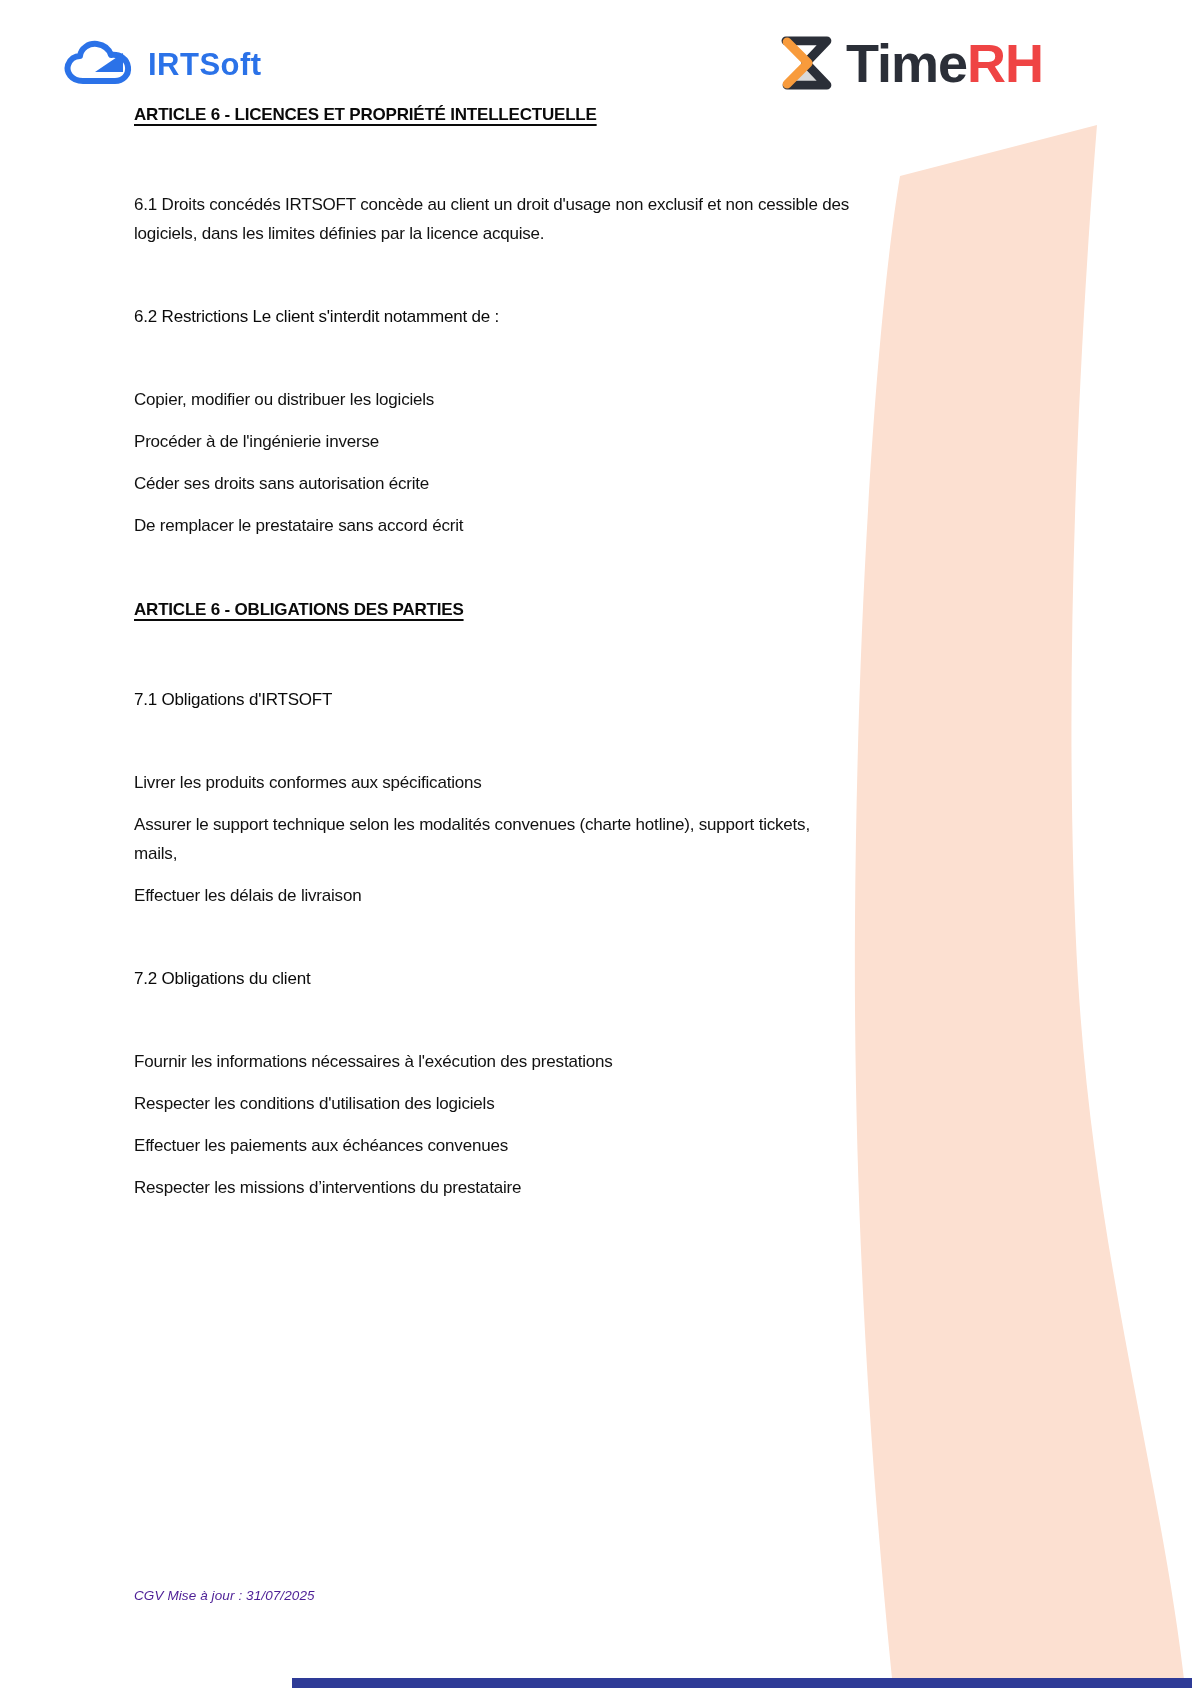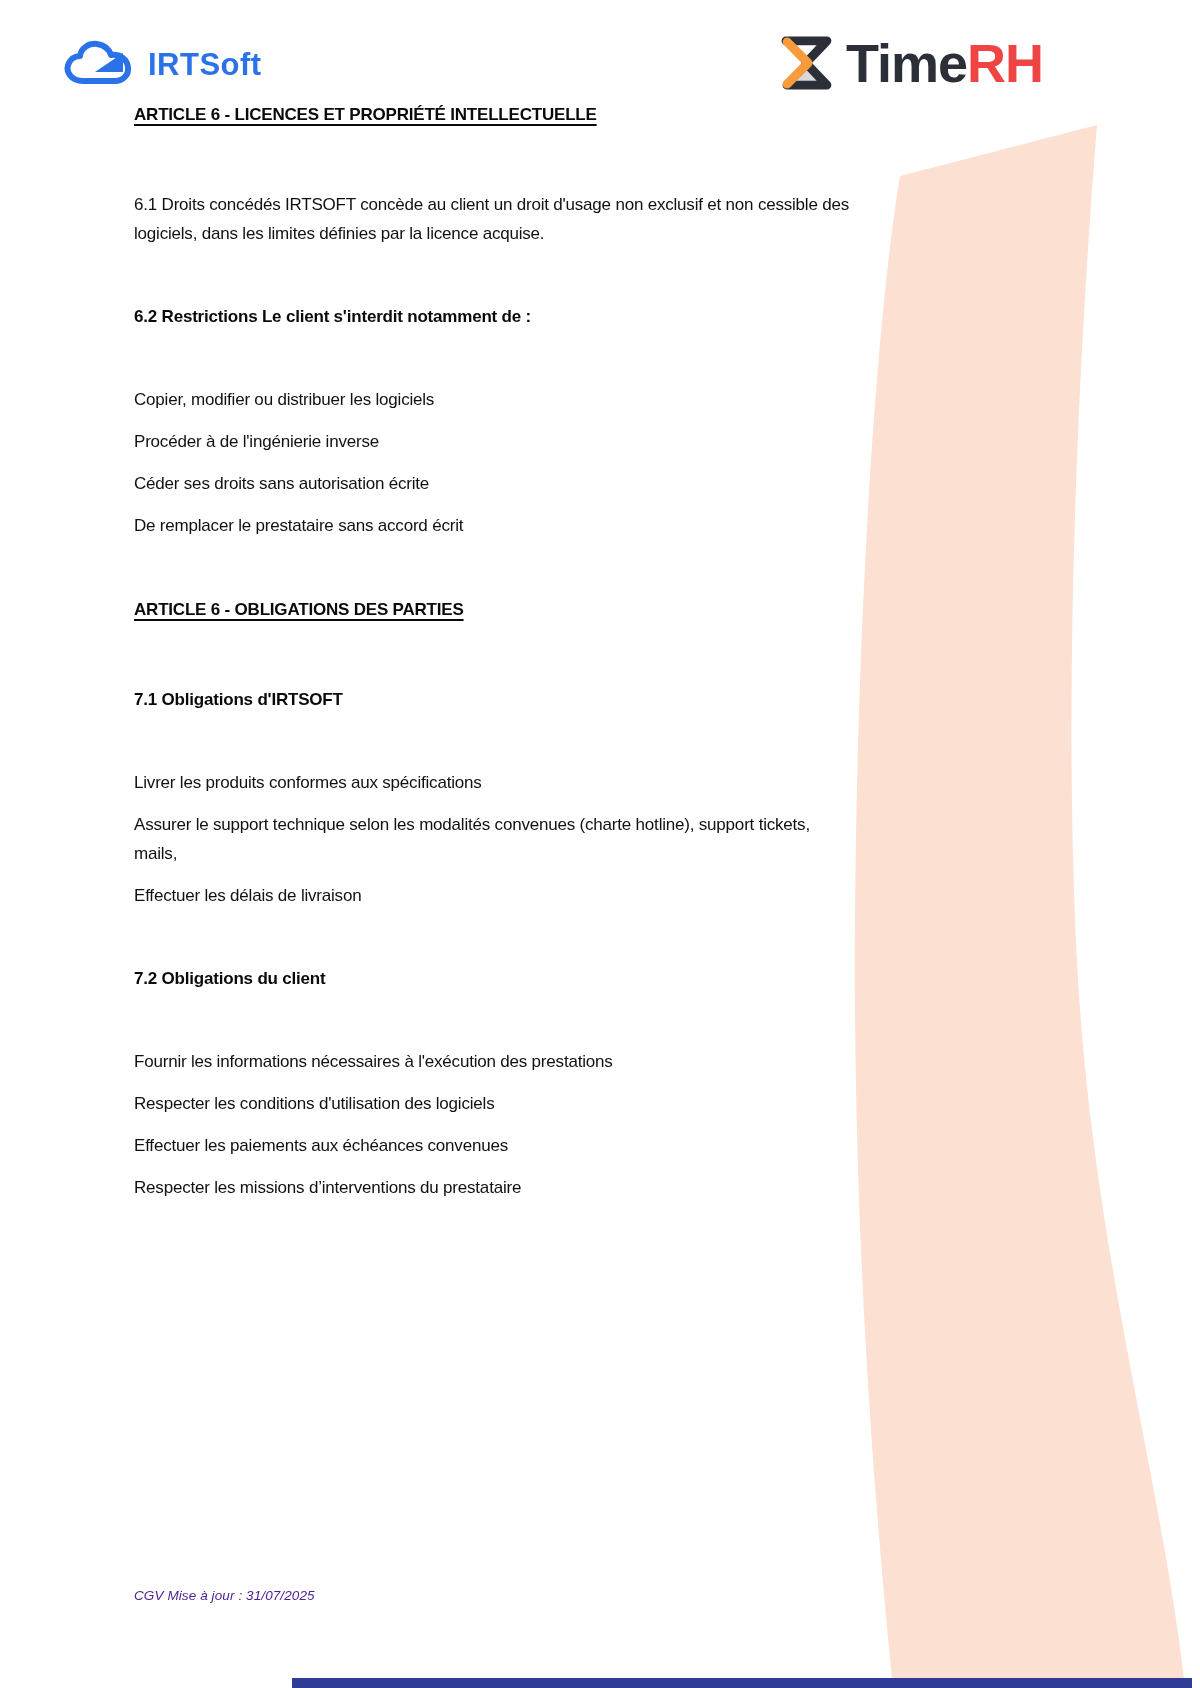--- a/index.html
+++ b/index.html
@@ -25,21 +25,21 @@
   .content {
     position:absolute; left:134px; top:8px; width:940px; padding-top:92px; z-index:1;
   }
   .content > :first-child { margin-top:0; }
   .blk { letter-spacing:-0.2px; }
   .h1 {
     font-size:17px; font-weight:700; line-height:29px; color:#0a0a0a;
     text-decoration:underline; text-decoration-thickness:2px; text-underline-offset:4px;
     margin:55px 0 61px 0;
   }
-  .h2 { font-size:17px; font-weight:700; line-height:29px; color:#0a0a0a; margin:54px 0; }
+  .h2 { font-size:17px; font-weight:400; line-height:29px; color:#0a0a0a; margin:54px 0; }
   .p  { font-size:17px; font-weight:400; line-height:29px; margin:13px 0; white-space:pre-wrap; }
 
   
   .footer-note {
     position:absolute; left:134px; top:1588px; z-index:1;
     font-size:13.5px; font-style:italic; color:#4c1d95; letter-spacing:0.1px;
   }
   .footer-bar {
     position:absolute; left:292px; right:0; bottom:0; height:10px; z-index:3;
   }

